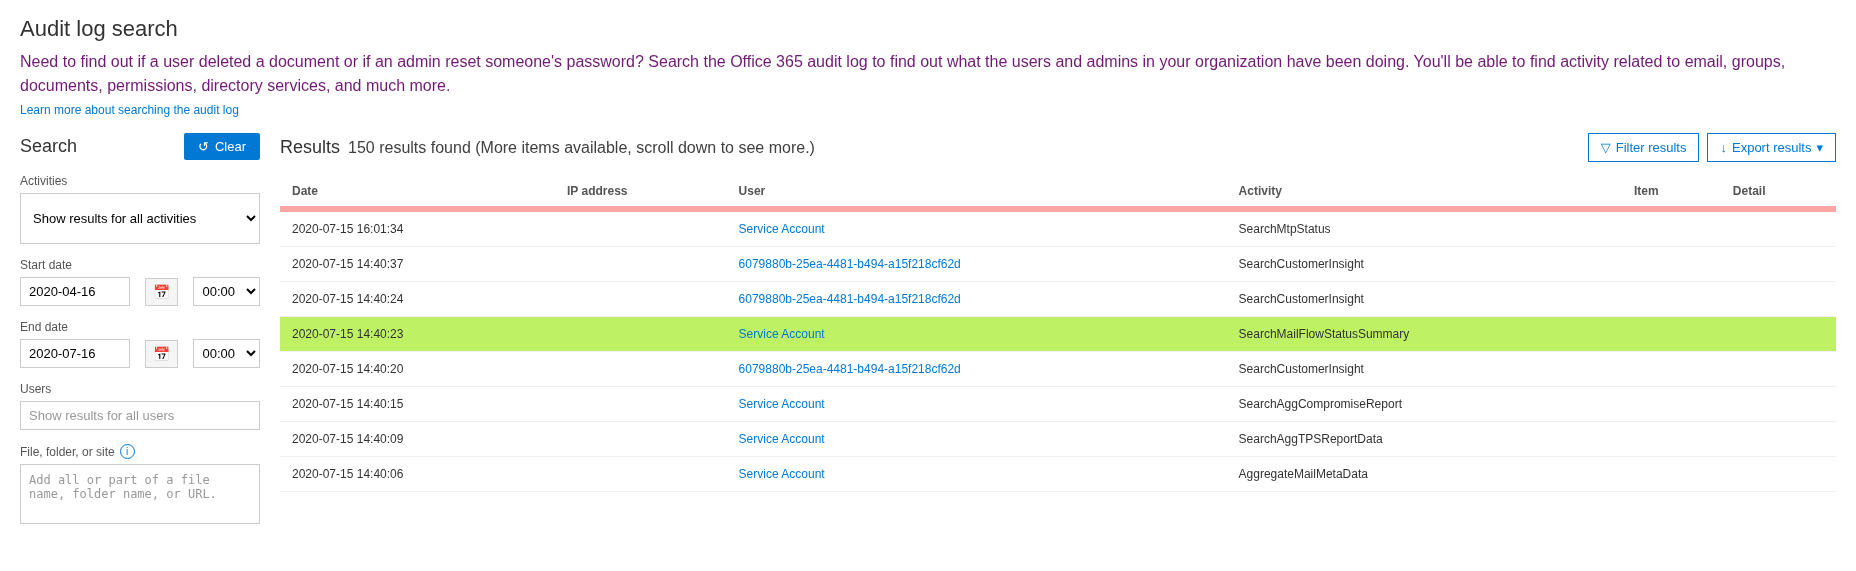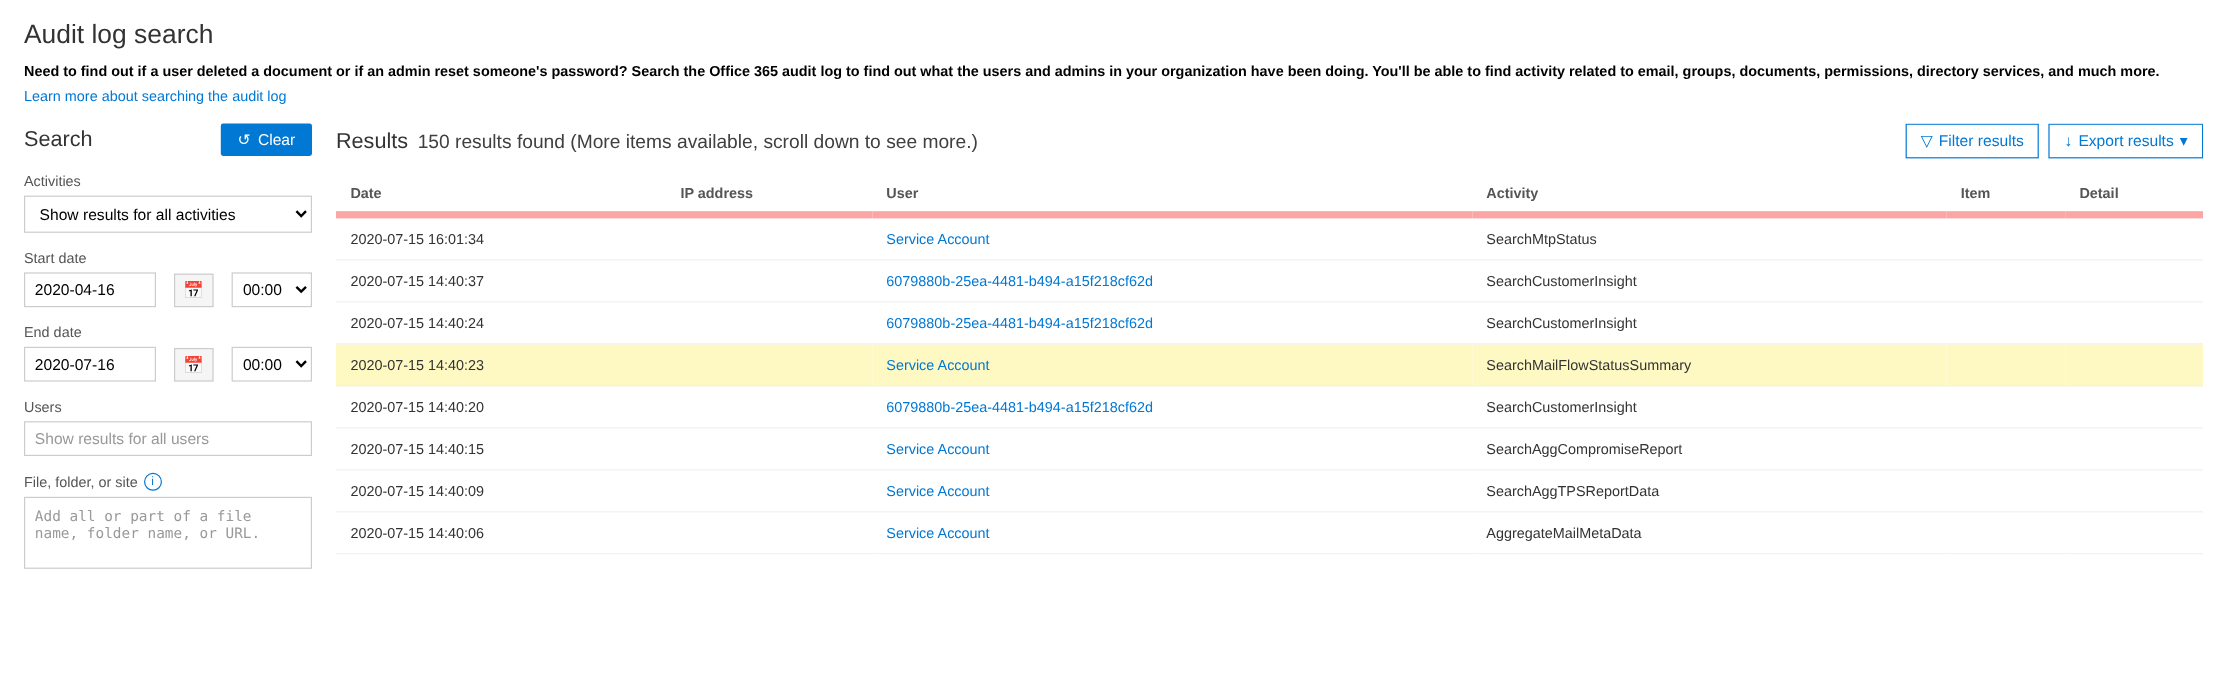--- a/index.html
+++ b/index.html
@@ -2,21 +2,21 @@
 <html><head>
   <meta charset="utf-8">
   <style>
     * { box-sizing: border-box; margin: 0; padding: 0; }
     body { font-family: 'Segoe UI', Tahoma, Geneva, Verdana, sans-serif; font-size: 13px; color: #333; background: #fff; }
     
     .page-wrapper { padding: 16px 20px; }
     
     .page-title { font-size: 22px; font-weight: 300; color: #333; margin-bottom: 8px; }
     
-    .description { font-size: 12px; color: #000000; margin-bottom: 4px; line-height: 1.5; font-weight: bold; }
+    .description { font-size: 16px; color: #701a75; margin-bottom: 4px; line-height: 1.5; }
     
     .learn-link { color: #0078d4; text-decoration: none; font-size: 12px; }
     
     .main-layout { display: flex; margin-top: 16px; gap: 0; }
     
     
     .sidebar { width: 260px; min-width: 260px; padding-right: 20px; }
     
     .search-header { display: flex; align-items: center; justify-content: space-between; margin-bottom: 14px; }
     .search-title { font-size: 18px; font-weight: 300; }
@@ -33,21 +33,21 @@
       gap: 6px;
       border-radius: 2px;
     }
     
     .field-label { font-size: 12px; color: #555; margin-bottom: 5px; display: block; }
     
     .form-group { margin-bottom: 14px; }
     
     select {
       width: 100%;
-      padding: 6px 8px;
+      padding: 16px 8px;
       border: 1px solid #ccc;
       background: #fff;
       font-size: 13px;
       cursor: pointer;
       appearance: auto;
     }
     
     .date-row { display: flex; align-items: center; gap: 15px; }
     .date-input {
       flex: 1;
@@ -136,21 +136,21 @@
       font-weight: 600;
       border-bottom: 6px solid #fca5a5;
       background: #fff;
     }
     .results-table td {
       padding: 10px 12px;
       font-size: 12px;
       border-bottom: 1px solid #f0f0f0;
       vertical-align: middle;
     }
-    .results-table tr.selected { background: #fef9c3; margin-top: 24px; }
+    .results-table tr.selected { background: #bef264; margin-top: 24px; }
     
     .link-text { color: #0078d4; cursor: pointer; }
     
     .table-wrapper {
       overflow-x: auto;
       position: relative;
     }
   </style>
 </head>
 <body>

